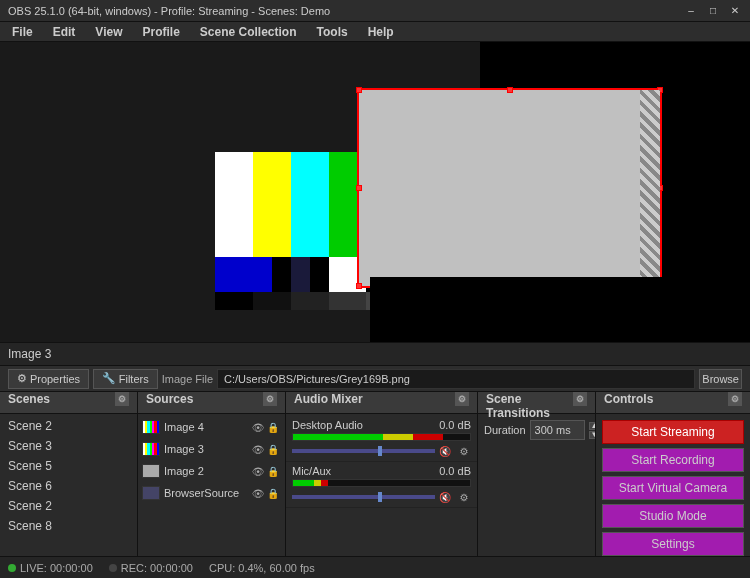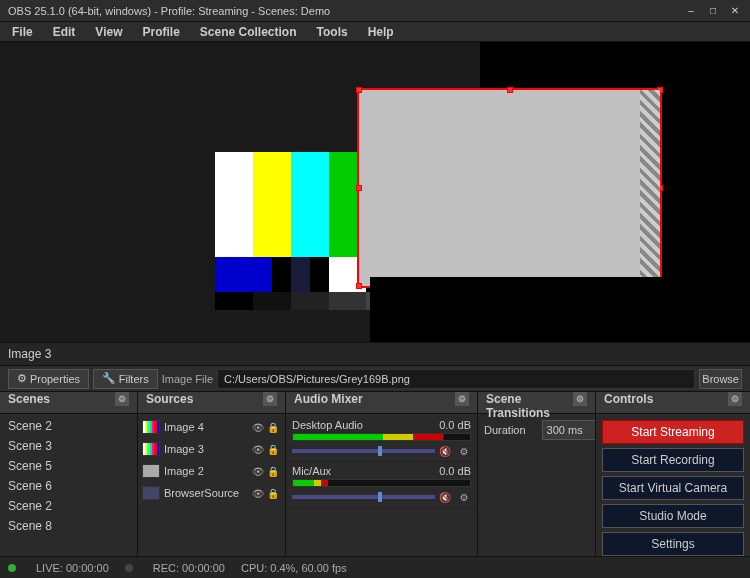--- a/index.html
+++ b/index.html
@@ -351,42 +351,42 @@
       border: 1px solid #555;
       color: #ccc;
       font-size: 11px;
       height: 20px;
       padding: 0 4px;
       margin-bottom: 4px;
     }
     .duration-row {
       display: flex;
       align-items: center;
-      gap: 16px;
+      gap: 4px;
       font-size: 11px;
     }
     .duration-input {
       width: 55px;
       background: #3a3a3a;
       border: 1px solid #555;
       color: #ccc;
       font-size: 11px;
       height: 20px;
       padding: 0 4px;
     }
 
     
     .controls-content {
       padding: 6px;
       display: flex;
       flex-direction: column;
       gap: 4px;
     }
     .ctrl-btn {
-      background: #0f172a;
+      background: #a21caf;
       border: 1px solid #555;
       color: #ccc;
       font-size: 12px;
       height: 24px;
       cursor: pointer;
       display: flex;
       align-items: center;
       justify-content: center;
       width: 100%;
     }
@@ -405,21 +405,21 @@
       align-items: center;
       padding: 0 8px;
       gap: 16px;
       font-size: 11px;
       color: #aaa;
     }
 
     .status-item {
       display: flex;
       align-items: center;
-      gap: 20px;
+      gap: 4px;
     }
     .status-dot {
       width: 8px; height: 8px;
       border-radius: 50%;
       background: #33aa33;
     }
 
     
     .panel-bottom {
       height: 22px;

